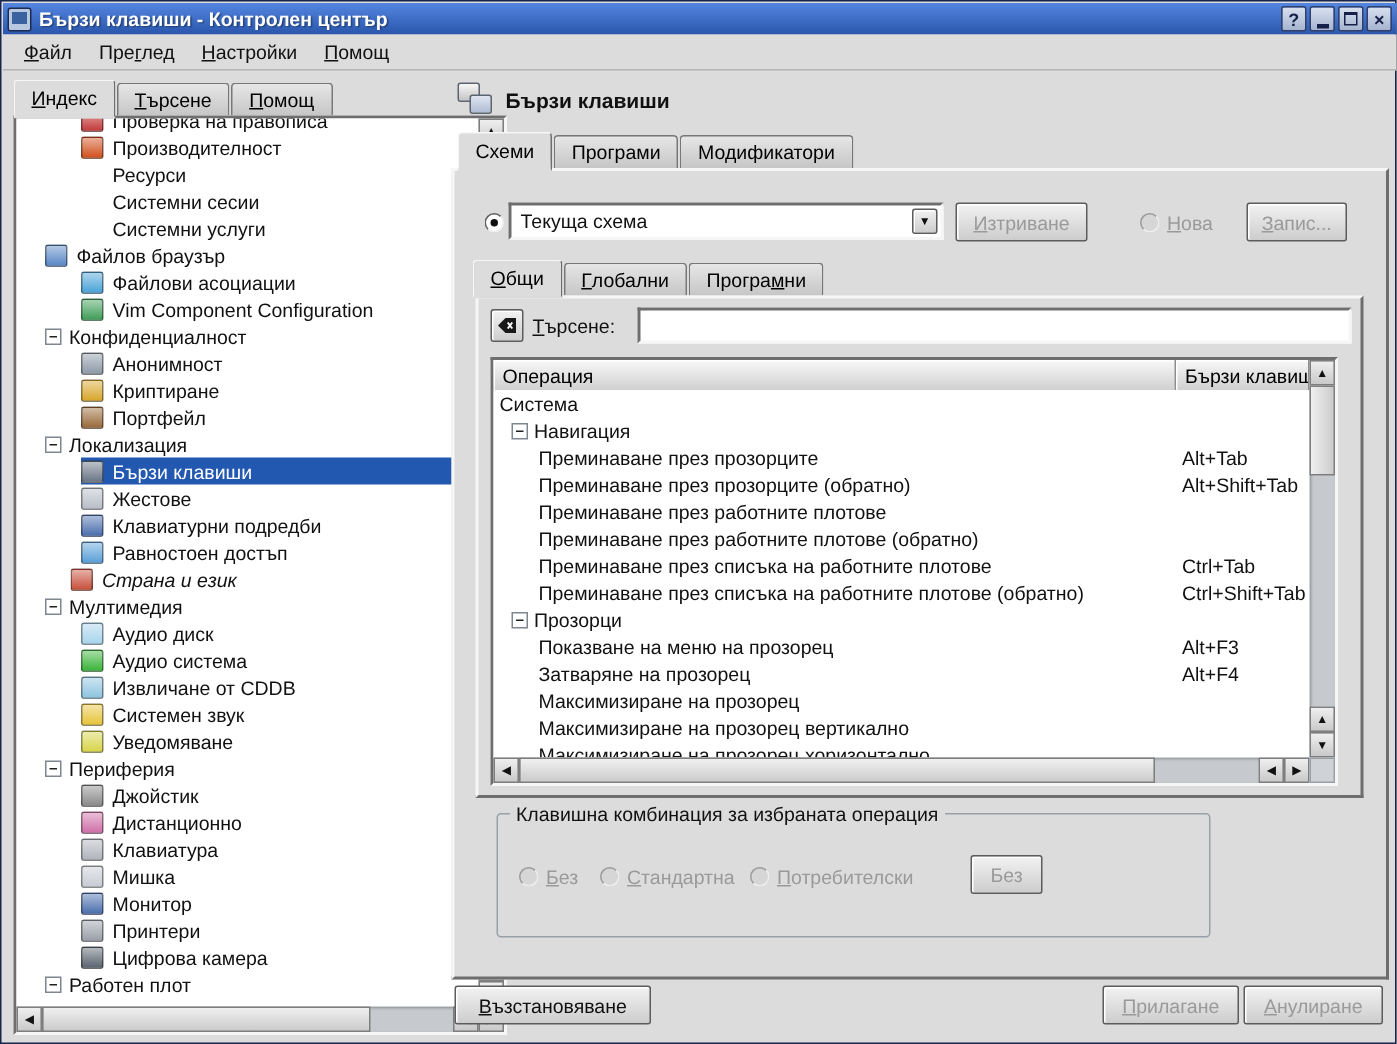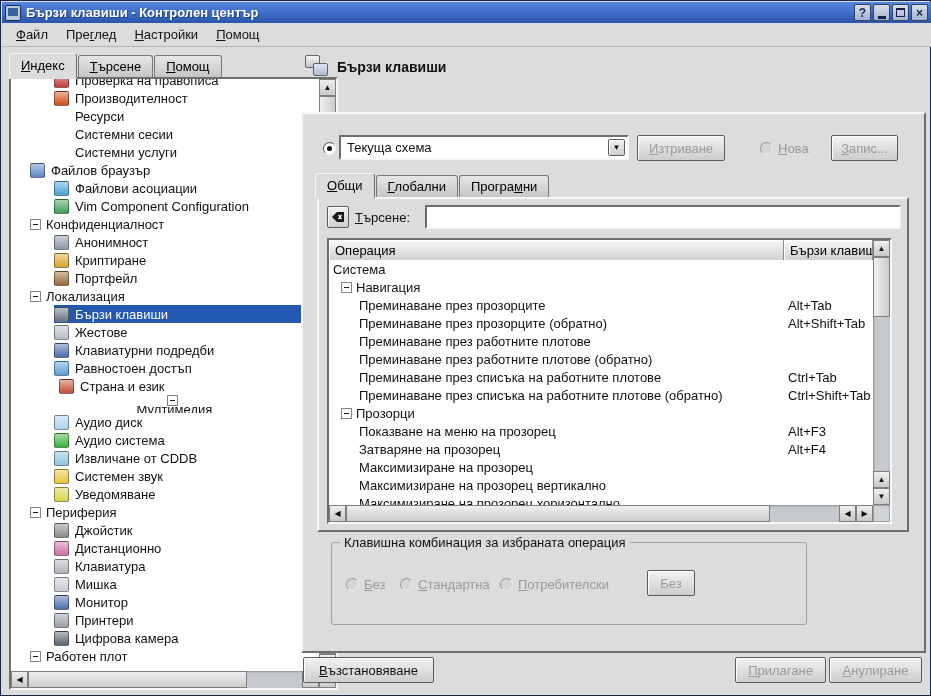--- a/index.html
+++ b/index.html
@@ -250,27 +250,27 @@
               <span class="tree-icon" style="background-color: rgb(74, 111, 174);"></span>
               <span>Клавиатурни подредби</span>
             </span>
           </div>
           <div class="tree-row" style="padding-left: 43px;">
             <span class="tree-inner">
               <span class="tree-icon" style="background-color: rgb(90, 160, 216);"></span>
               <span>Равностоен достъп</span>
             </span>
           </div>
-          <div class="tree-row" style="padding-left: 48px;">
+          <div class="tree-row" style="padding-left: 36px; font-style: italic;">
             <span class="tree-inner">
               <span class="tree-icon" style="background-color: rgb(200, 80, 60);"></span>
               <span>Страна и език</span>
             </span>
           </div>
-          <div class="tree-row" style="padding-left: 19px; flex-direction: column;">
+          <div class="tree-row" style="padding-left: 19px;">
             <span class="expander"></span>
             <span class="tree-inner">
               <span>Мултимедия</span>
             </span>
           </div>
           <div class="tree-row" style="padding-left: 43px;">
             <span class="tree-inner">
               <span class="tree-icon" style="background-color: rgb(168, 212, 236);"></span>
               <span>Аудио диск</span>
             </span>
@@ -386,20 +386,25 @@
   </div>
 
   <div class="abs splitter"></div>
 
   <div class="abs module-icon">
     <div class="key" style="left:0;top:2px;"></div>
     <div class="key key2"></div>
   </div>
   <div class="abs module-title">Бързи клавиши</div>
 
+  <div class="abs tabs main-tabs">
+      <div class="tab active">Схеми</div>
+      <div class="tab">Програми</div>
+      <div class="tab">Модификатори</div>
+    </div>
   <div class="abs main-frame frame-raised"></div>
 
   <span class="abs radio checked" style="left:322px;top:141px;">
       <span class="dot"></span>
     </span>
   <div class="abs combo frame-sunken">
     <span class="combo-text">Текуща схема</span>
     <span class="abs combo-btn btn">
         <span style="font-size:8px;">▼</span>
       </span>

